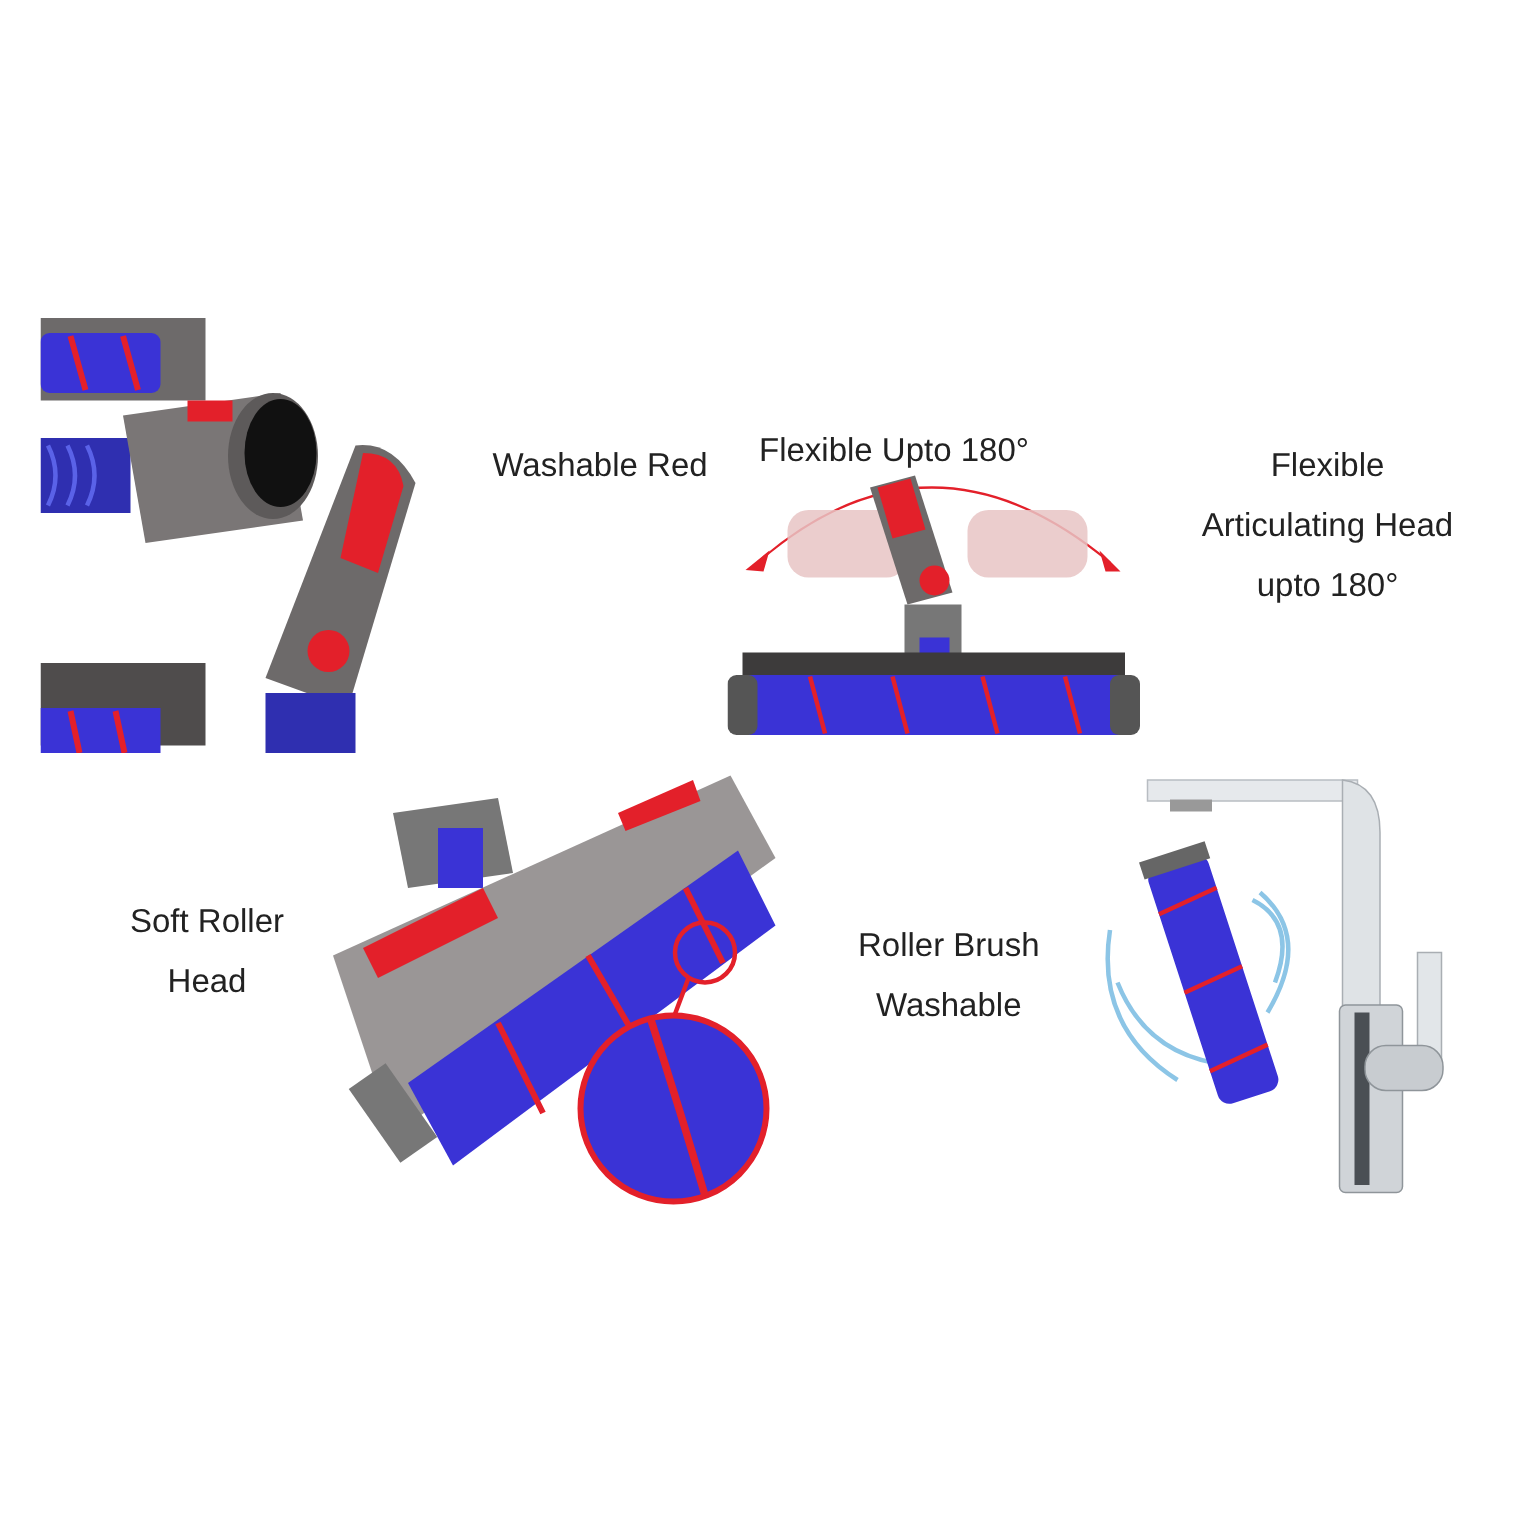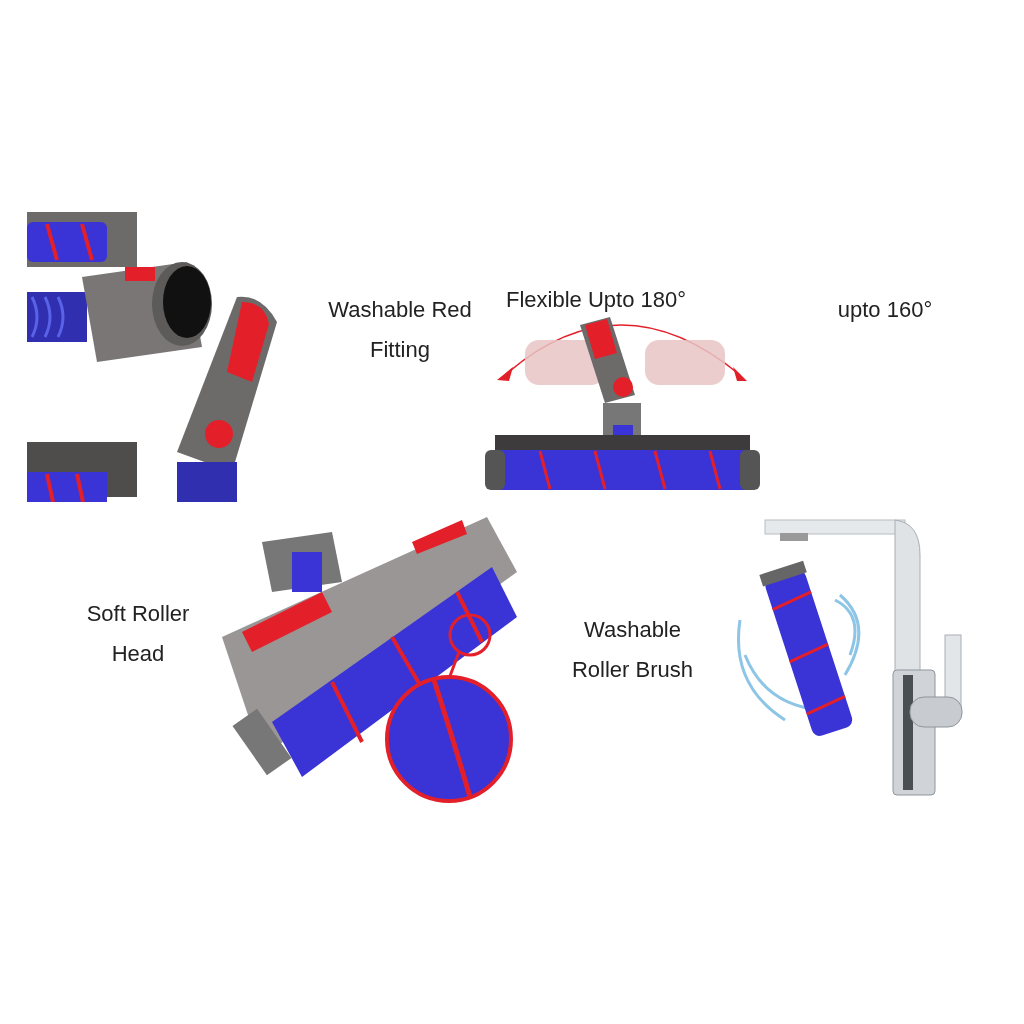--- a/index.html
+++ b/index.html
@@ -37,21 +37,20 @@
     <rect x="150" y="250" width="60" height="40" fill="#2f2fb0"></rect>
   </svg>
 </div>
 
 <div class="label" style="left:476px;top:240px;width:240px;margin-top:40px;">
   <div>Flexible Upto 180°</div>
 </div>
 
 <div class="label" style="left:320px;top:290px;width:160px;">
   <div>Washable Red</div>
-  <div>Fitting</div>
 </div>
 
 <div class="panel" style="left:485px;top:285px;width:275px;height:210px;">
   <svg width="275" height="210" viewBox="0 0 275 210">
     <path d="M20 90 Q135 -10 255 90" stroke="#e3202a" stroke-width="1.5" fill="none"></path>
     <path d="M12 95 L28 82 L24 96 Z" fill="#e3202a"></path>
     <path d="M262 96 L248 82 L252 96 Z" fill="#e3202a"></path>
 
     <rect x="40" y="55" width="80" height="45" rx="14" fill="#e8c4c4" opacity="0.85"></rect>
     <rect x="160" y="55" width="80" height="45" rx="14" fill="#e8c4c4" opacity="0.85"></rect>
@@ -65,21 +64,23 @@
 
     <rect x="10" y="150" width="255" height="25" fill="#3d3b3b"></rect>
     <rect x="5" y="165" width="265" height="40" rx="10" fill="#3a33d6"></rect>
     <path d="M55 166 L65 204 M110 166 L120 204 M170 166 L180 204 M225 166 L235 204" stroke="#e3202a" stroke-width="3"></path>
     <rect x="0" y="165" width="20" height="40" rx="6" fill="#555"></rect>
     <rect x="255" y="165" width="20" height="40" rx="6" fill="#555"></rect>
   </svg>
 </div>
 
 <div class="label" style="left:780px;top:290px;width:210px;">
-  <div>upto 160°</div>
+  <div>Flexible</div>
+  <div>Articulating Head</div>
+  <div>upto 180°</div>
 </div>
 
 <div class="label" style="left:68px;top:594px;width:140px;">
   <div>Soft Roller</div>
   <div>Head</div>
 </div>
 
 <div class="panel" style="left:222px;top:512px;width:300px;height:295px;">
   <svg width="300" height="295" viewBox="0 0 300 295">
 
@@ -95,22 +96,22 @@
     <rect x="25" y="200" width="30" height="60" fill="#777" transform="rotate(-35 40 230)"></rect>
 
     <circle cx="248" cy="123" r="20" fill="none" stroke="#e3202a" stroke-width="3"></circle>
     <line x1="237" y1="140" x2="222" y2="180" stroke="#e3202a" stroke-width="3"></line>
     <circle cx="227" cy="227" r="62" fill="#3a33d6" stroke="#e3202a" stroke-width="4"></circle>
     <path d="M212 168 Q232 230 248 285" stroke="#e3202a" stroke-width="5" fill="none"></path>
   </svg>
 </div>
 
 <div class="label" style="left:555px;top:610px;width:155px;">
+  <div>Roller Brush</div>
   <div>Washable</div>
-  <div>Roller Brush</div>
 </div>
 
 <div class="panel" style="left:725px;top:515px;width:250px;height:290px;">
   <svg width="250" height="290" viewBox="0 0 250 290">
 
     <rect x="40" y="5" width="140" height="14" fill="#e6e9ec" stroke="#b8bdc2"></rect>
     <rect x="55" y="18" width="28" height="8" fill="#999"></rect>
     <path d="M170 5 Q195 8 195 40 L195 165 L170 165 L170 40 Z" fill="#dfe3e6" stroke="#a9aeb3"></path>
     <rect x="168" y="155" width="42" height="125" rx="4" fill="#d0d4d8" stroke="#8f959a"></rect>
     <rect x="178" y="160" width="10" height="115" fill="#4a4f54"></rect>

